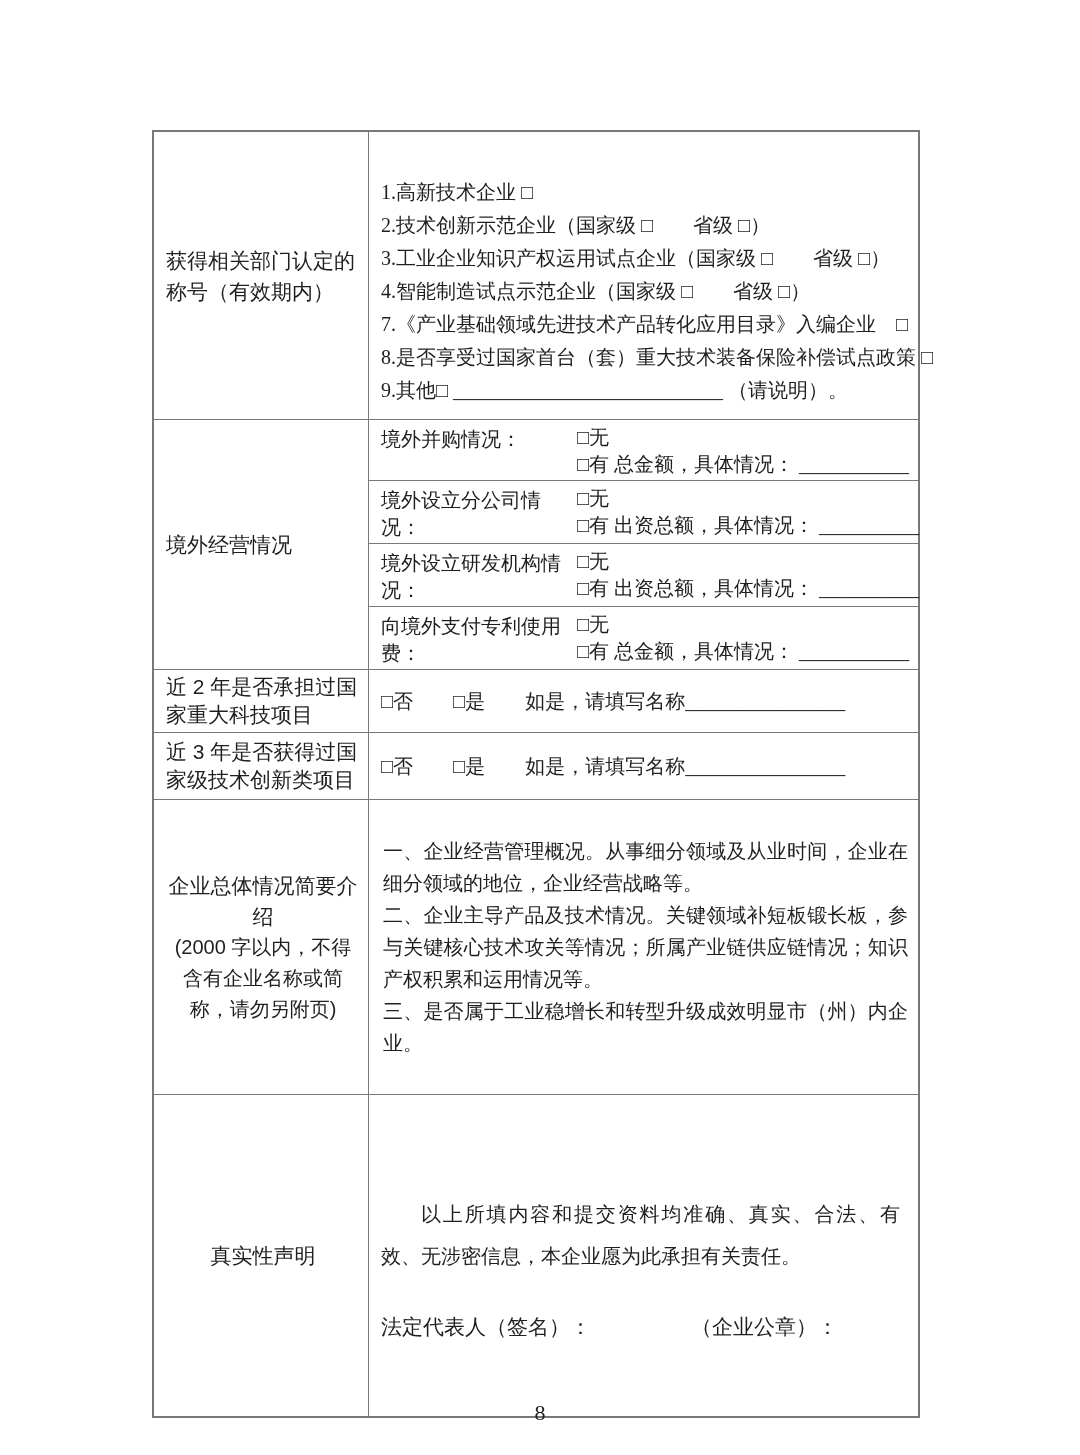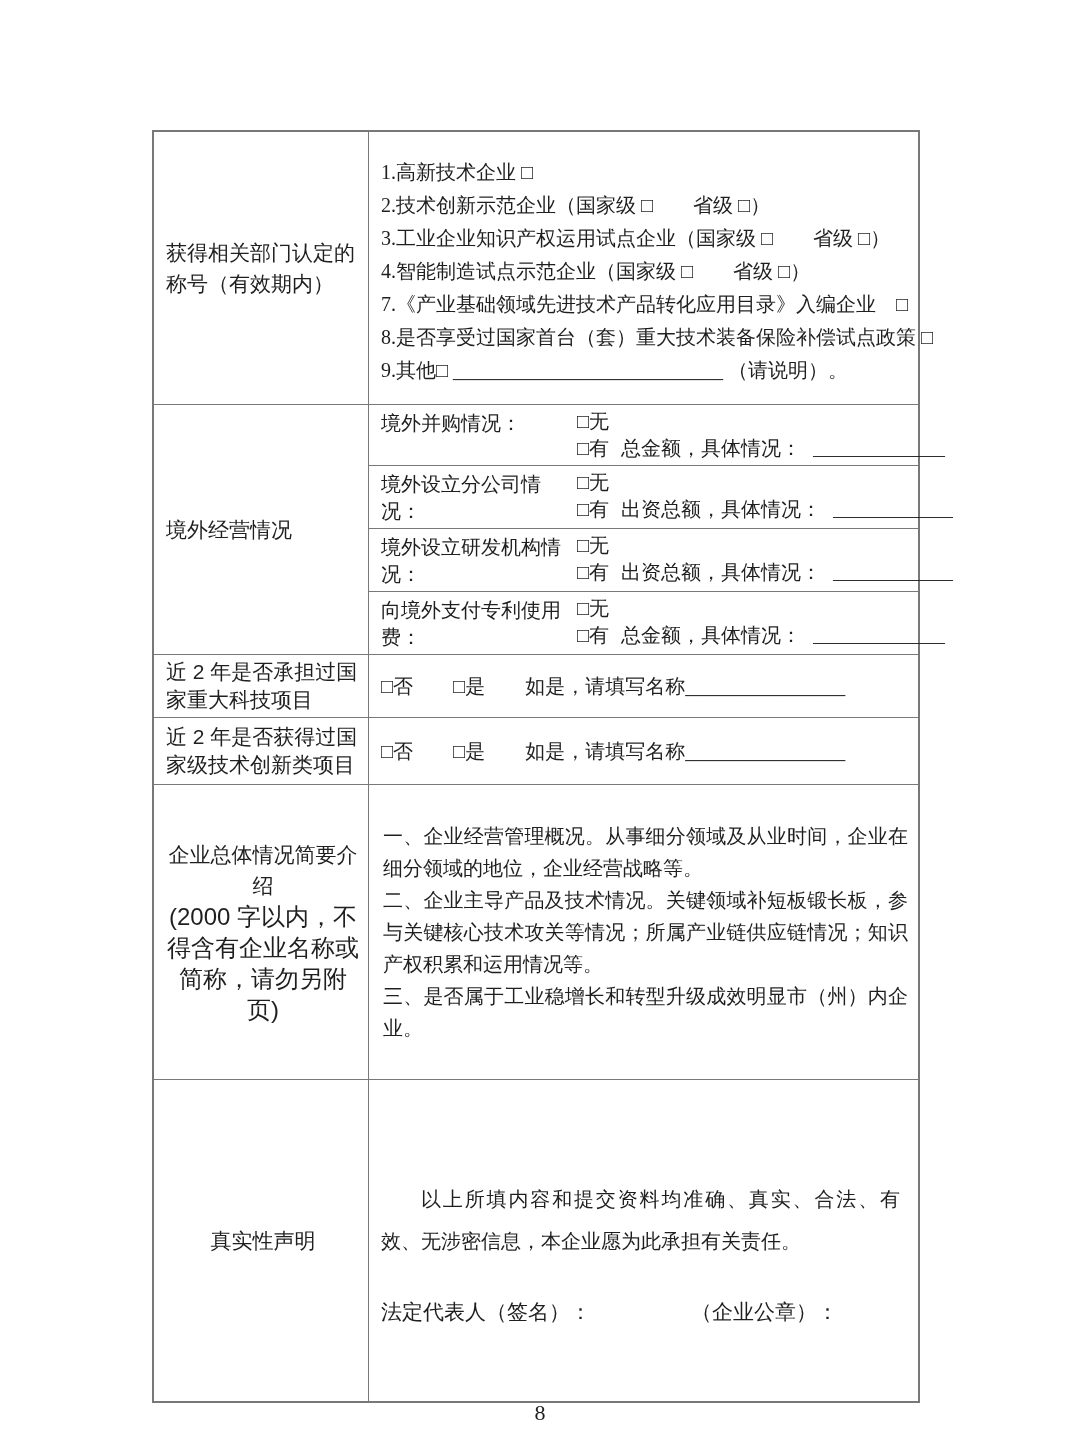--- a/index.html
+++ b/index.html
@@ -47,32 +47,31 @@
 
   .content-cell {
     flex: 1;
     box-sizing: border-box;
     font-size: 20px;
     min-width: 0;
   }
 
   
   .r1 { min-height: 272px; }
-  .r1 .content-cell { padding: 24px 8px 12px 12px; }
+  .r1 .content-cell { padding: 24px 8px 12px 12px; margin-top: 20px; }
   .r1 .fline { line-height: 33px; white-space: nowrap; }
 
   
   .r2 { min-height: 228px; }
   .r2 .content-cell { display: flex; flex-direction: column; padding: 0; }
   .subrow {
     flex: 1;
     display: flex;
     box-sizing: border-box;
     padding: 4px 6px 2px 12px;
-    font-family: Liberation Mono, monospace;
   }
   .subrow + .subrow { border-top: 1px solid #787878; justify-content: space-between; }
   .sublabel { width: 196px; flex: none; padding-top: 2px; line-height: 27px; }
   .subopts { flex: 1; }
   .subopts .opt { line-height: 27px; white-space: nowrap; }
 
   
   .r3 { min-height: 62px; }
   .r4 { min-height: 67px; }
   .r3 .content-cell, .r4 .content-cell {
@@ -86,21 +85,21 @@
 
   
   .r5 { min-height: 295px; }
   .r5 .content-cell {
     display: flex;
     flex-direction: column;
     justify-content: center;
     padding: 14px 10px 14px 14px;
   }
   .r5 .para { line-height: 32px; text-align: justify; }
-  .r5 .label-note { font-size: 24px; }
+  .r5 .label-note { font-size: 20px; }
 
   
   .r6 { min-height: 322px; }
   .r6 .content-cell { padding: 98px 18px 20px 12px; }
   .statement {
     text-indent: 2em;
     line-height: 42px;
     text-align: justify;
   }
   .sign-row {
@@ -187,21 +186,21 @@
     <div class="label-cell">
       <span>近 2 年是否承担过国家重大科技项目</span>
     </div>
     <div class="content-cell">
       <span>□否　　□是　　如是，请填写名称________________</span>
     </div>
   </div>
 
   <div class="row r4">
     <div class="label-cell">
-      <span>近 2 年是否获得过国家级技术创新类项目</span>
+      <span>近 3 年是否获得过国家级技术创新类项目</span>
     </div>
     <div class="content-cell">
       <span>□否　　□是　　如是，请填写名称________________</span>
     </div>
   </div>
 
   <div class="row r5">
     <div class="label-cell centered">
       <span>企业总体情况简要介绍</span>
       <span class="label-note">(2000 字以内，不得含有企业名称或简称，请勿另附页)</span>

